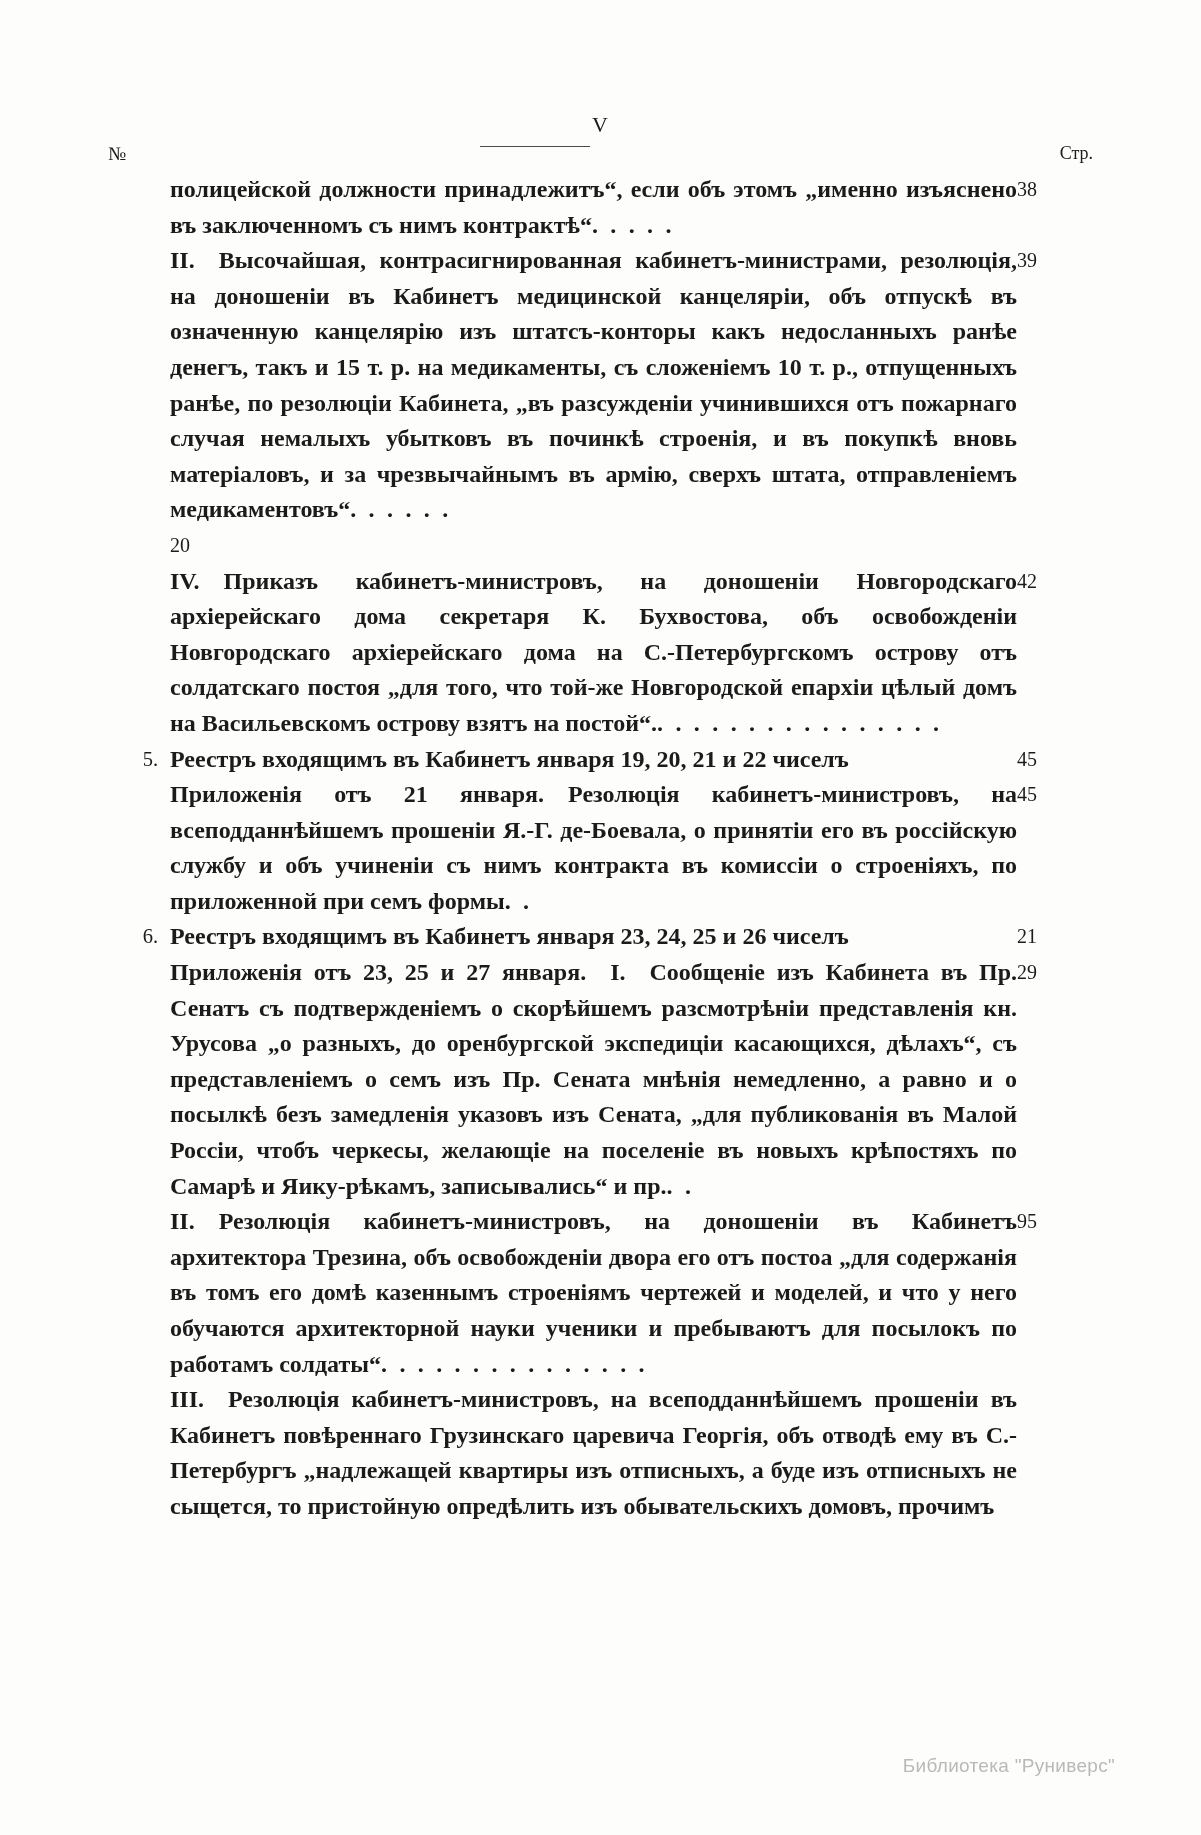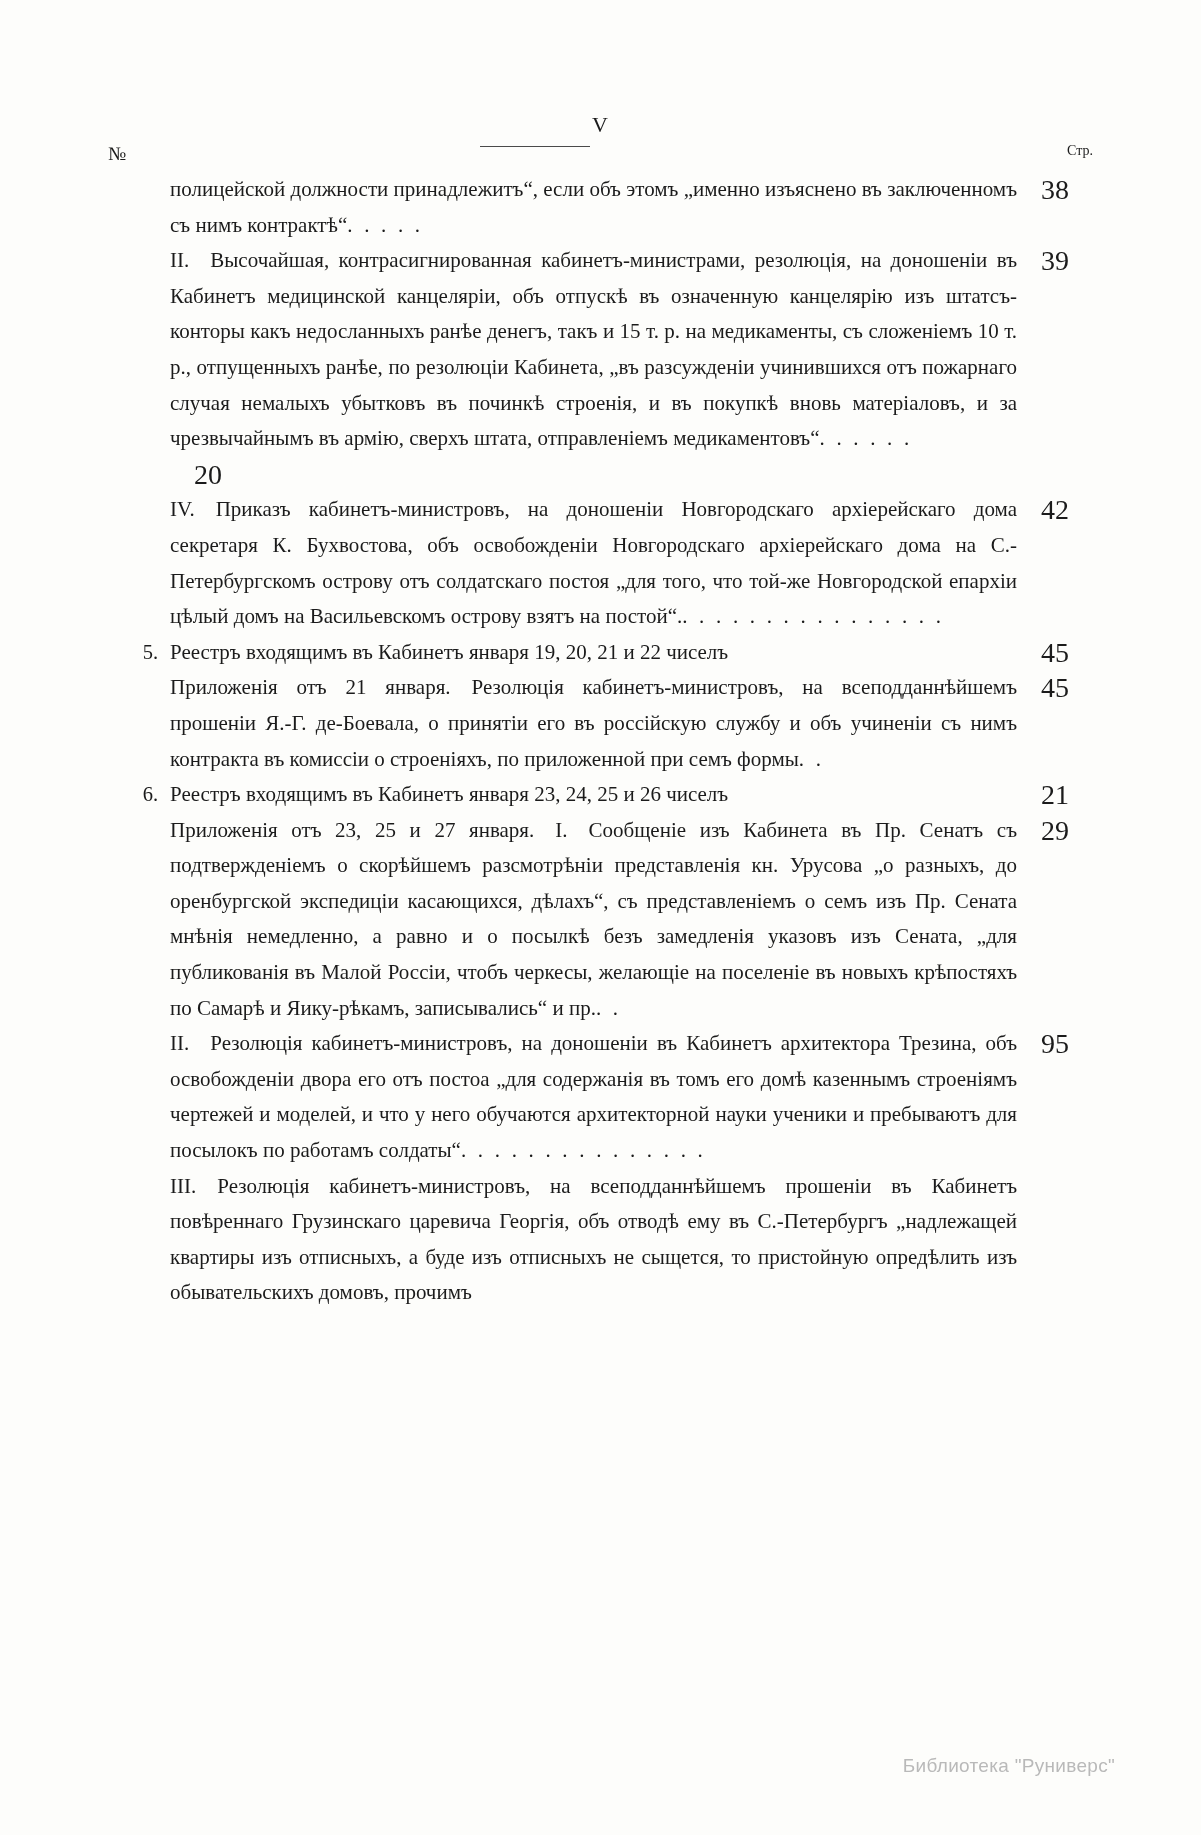--- a/index.html
+++ b/index.html
@@ -44,21 +44,21 @@
     left: 480px;
     top: 146px;
     width: 110px;
     height: 1px;
     background: #4a4a4a;
   }
   .hdr-right {
     position: absolute;
     right: 108px;
     top: 143px;
-    font-size: 14px;
+    font-size: 18px;
   }
 
   .content {
     position: absolute;
     left: 108px;
     top: 172px;
     width: 985px;
   }
 
   .row {
@@ -70,29 +70,30 @@
     width: 62px;
     flex: 0 0 62px;
     text-align: right;
     padding-right: 12px;
     font-size: 20.5px;
     line-height: 35.6px;
     box-sizing: border-box;
   }
   .body {
     flex: 1 1 auto;
-    font-size: 21px;
+    font-size: 24px;
     line-height: 35.6px;
     text-align: justify;
+    font-weight: bold;
   }
   .pg {
     width: 76px;
     flex: 0 0 76px;
-    text-align: center;
-    font-size: 28px;
+    text-align: left;
+    font-size: 20px;
     line-height: 35.6px;
   }
 
   
   .leader {
     letter-spacing: 3.2px;
   }
 
   .watermark {
     position: absolute;

